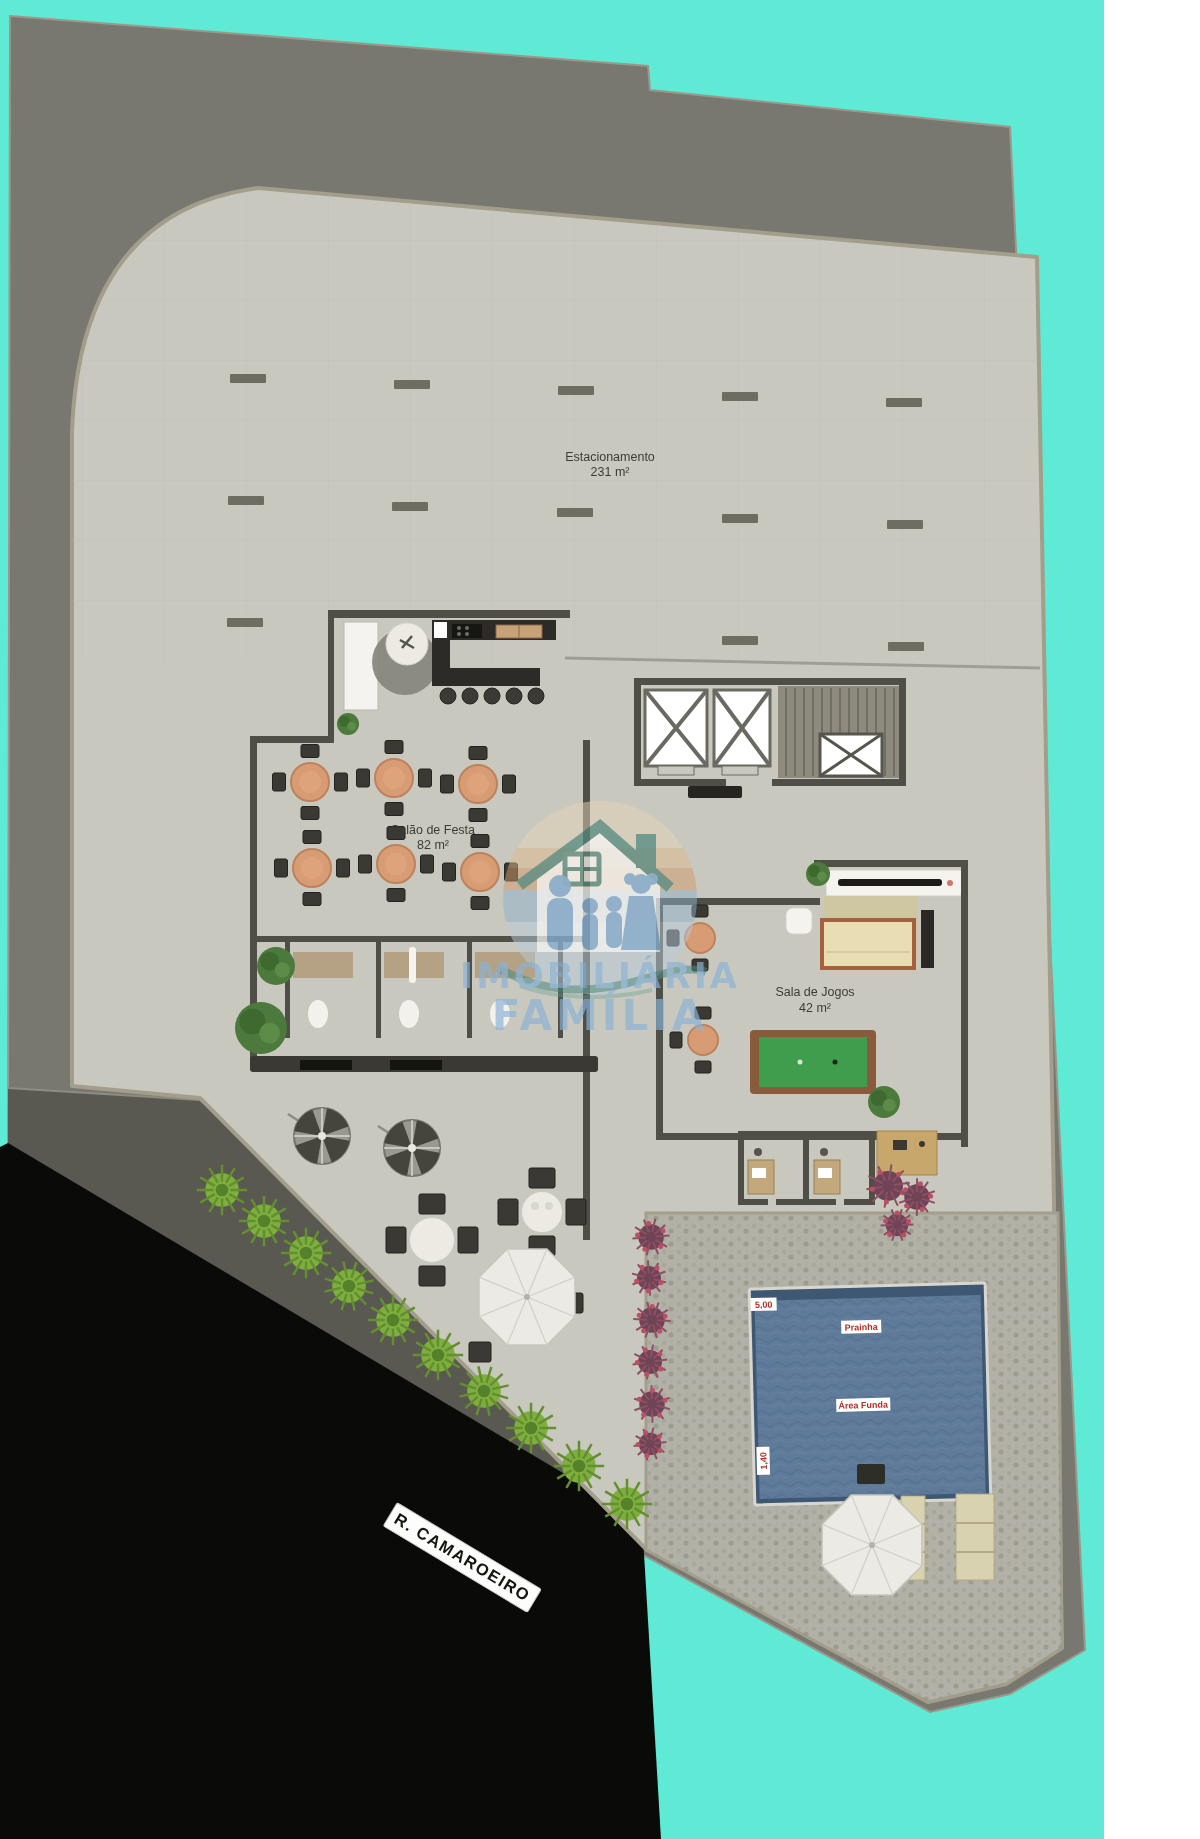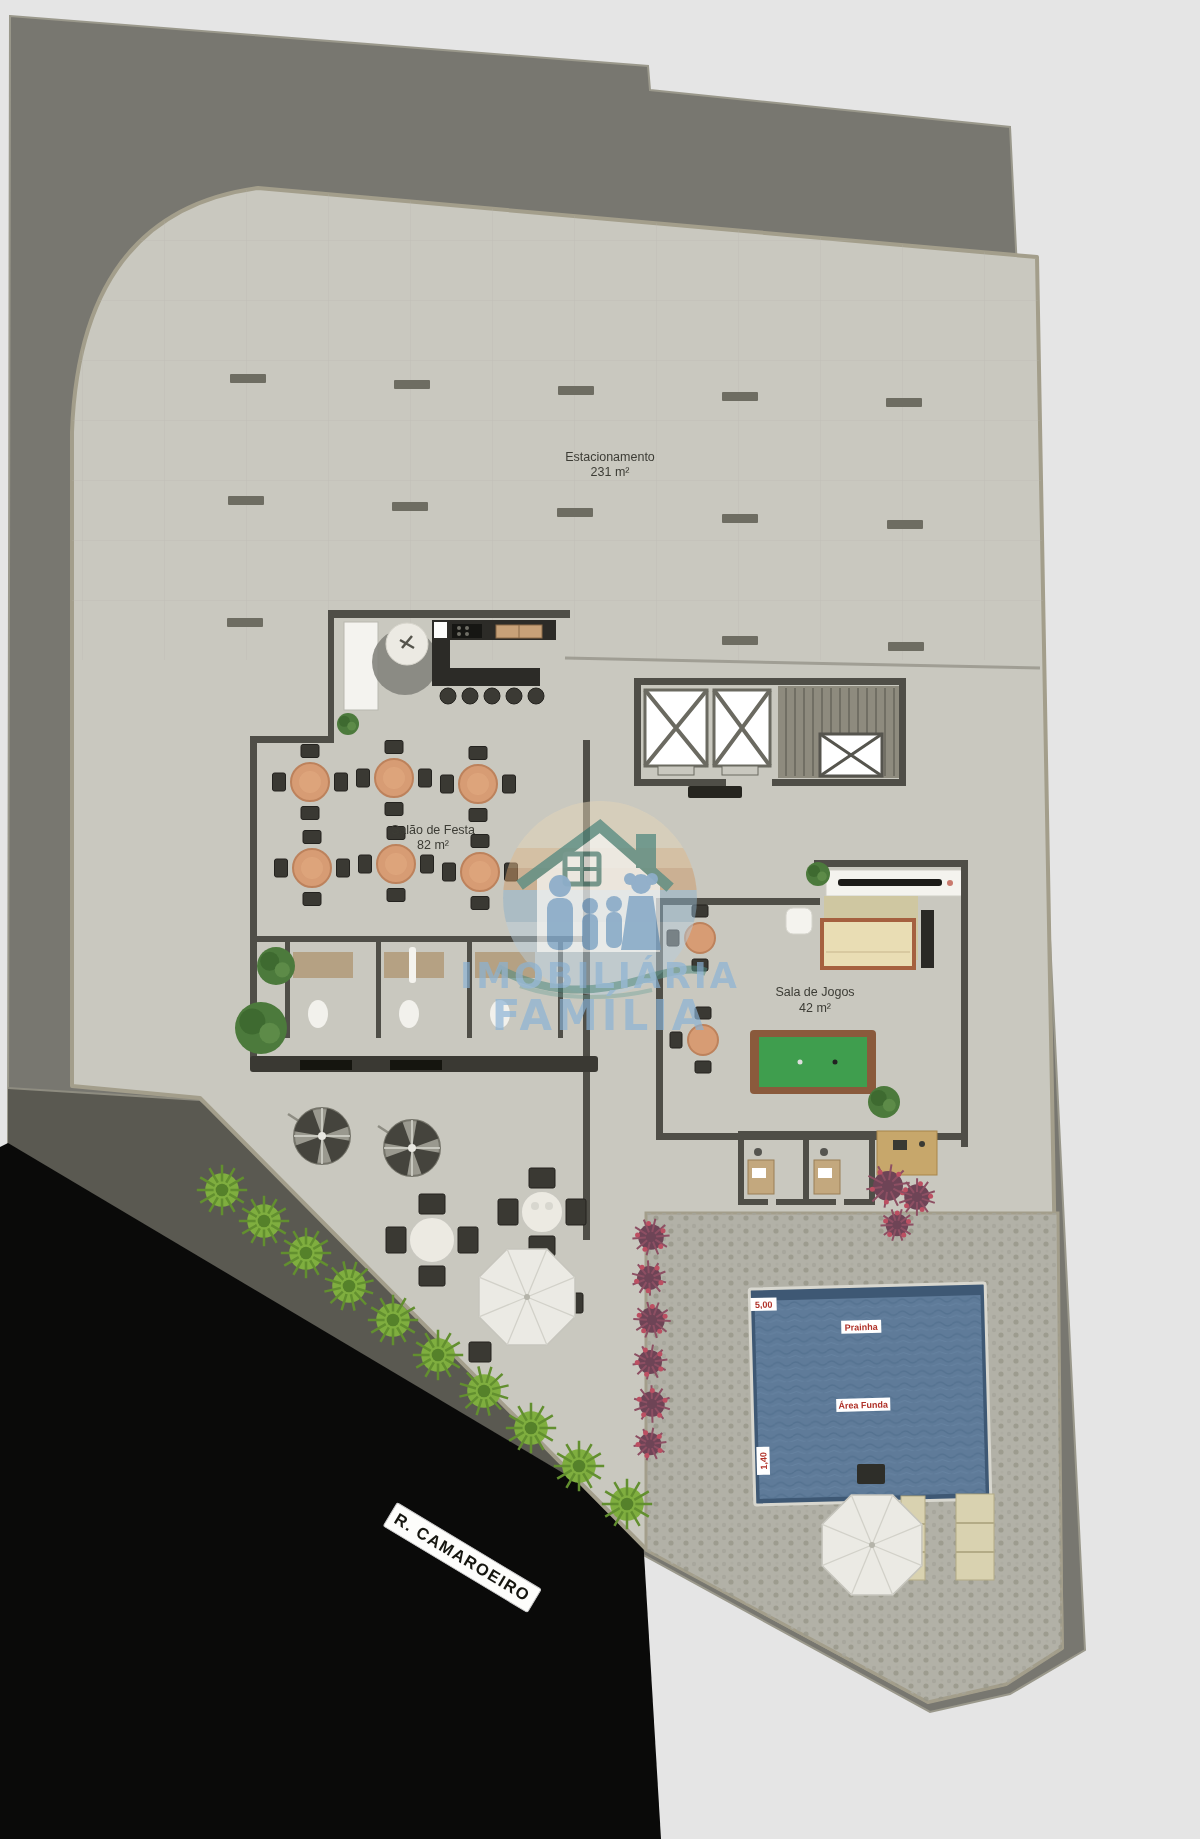--- a/index.html
+++ b/index.html
@@ -1,16 +1,16 @@
 <!DOCTYPE html>
 <html><head>
 <meta charset="utf-8">
 <style>
   html,body{margin:0;padding:0;background:#ffffff;}
-  .stage{position:relative;width:1200px;height:1839px;background:#e5e5e5;overflow:hidden;
+  .stage{position:relative;width:1104px;height:1839px;background:#5eead4;overflow:hidden;
          font-family:"Liberation Sans",sans-serif;}
   svg{position:absolute;left:0;top:0;}
   text{font-family:"Liberation Sans",sans-serif;}
   .room-label{fill:#3c3c35;font-size:12.5px;}
   .chip-text{fill:#b03229;font-size:9px;font-weight:bold;}
   .wm-text{fill:#8ab3d6;font-weight:bold;opacity:.85;font-family:"DejaVu Sans",sans-serif;}
 </style>
 </head>
 <body>
 

